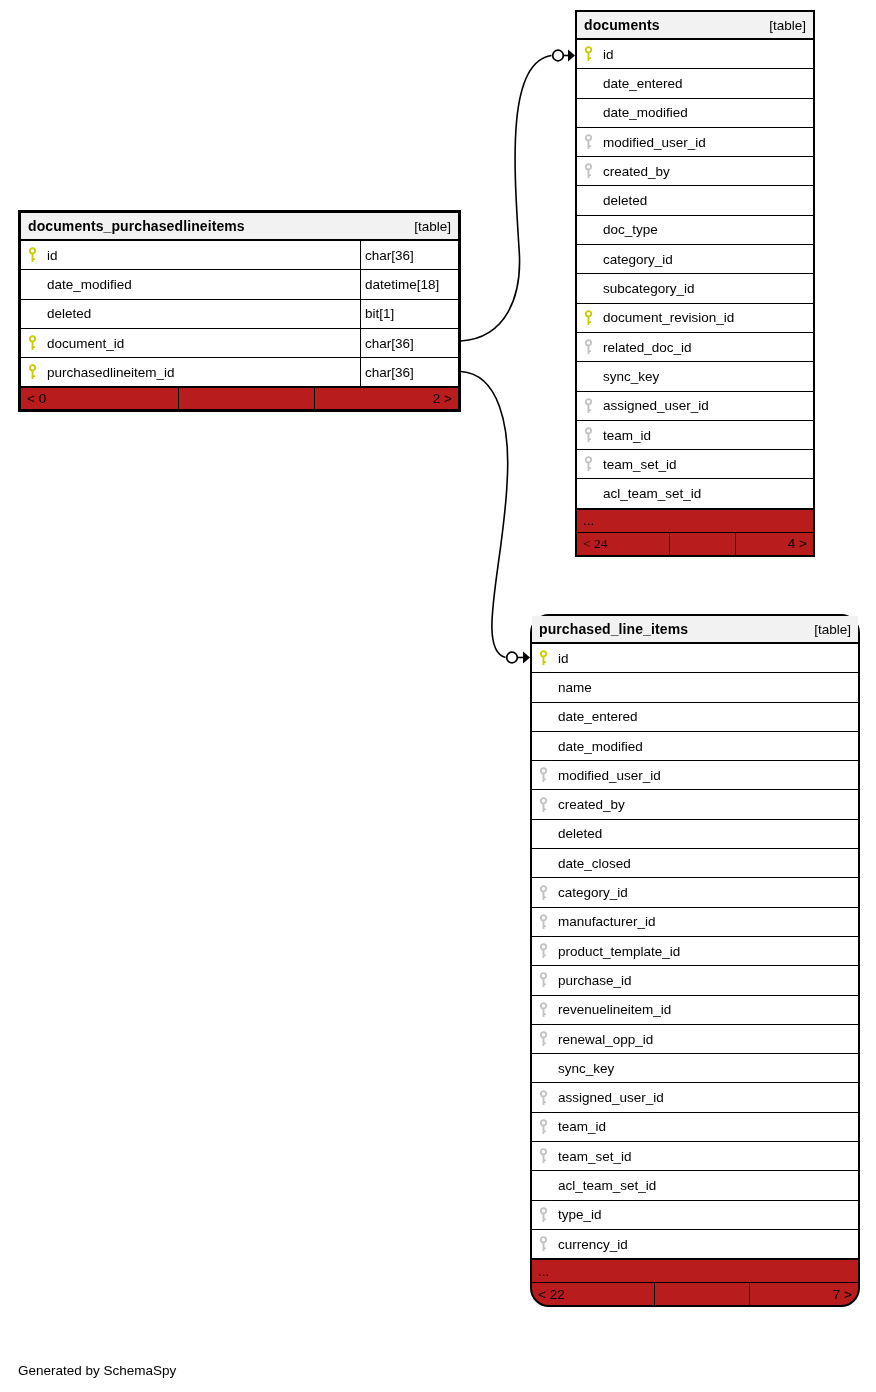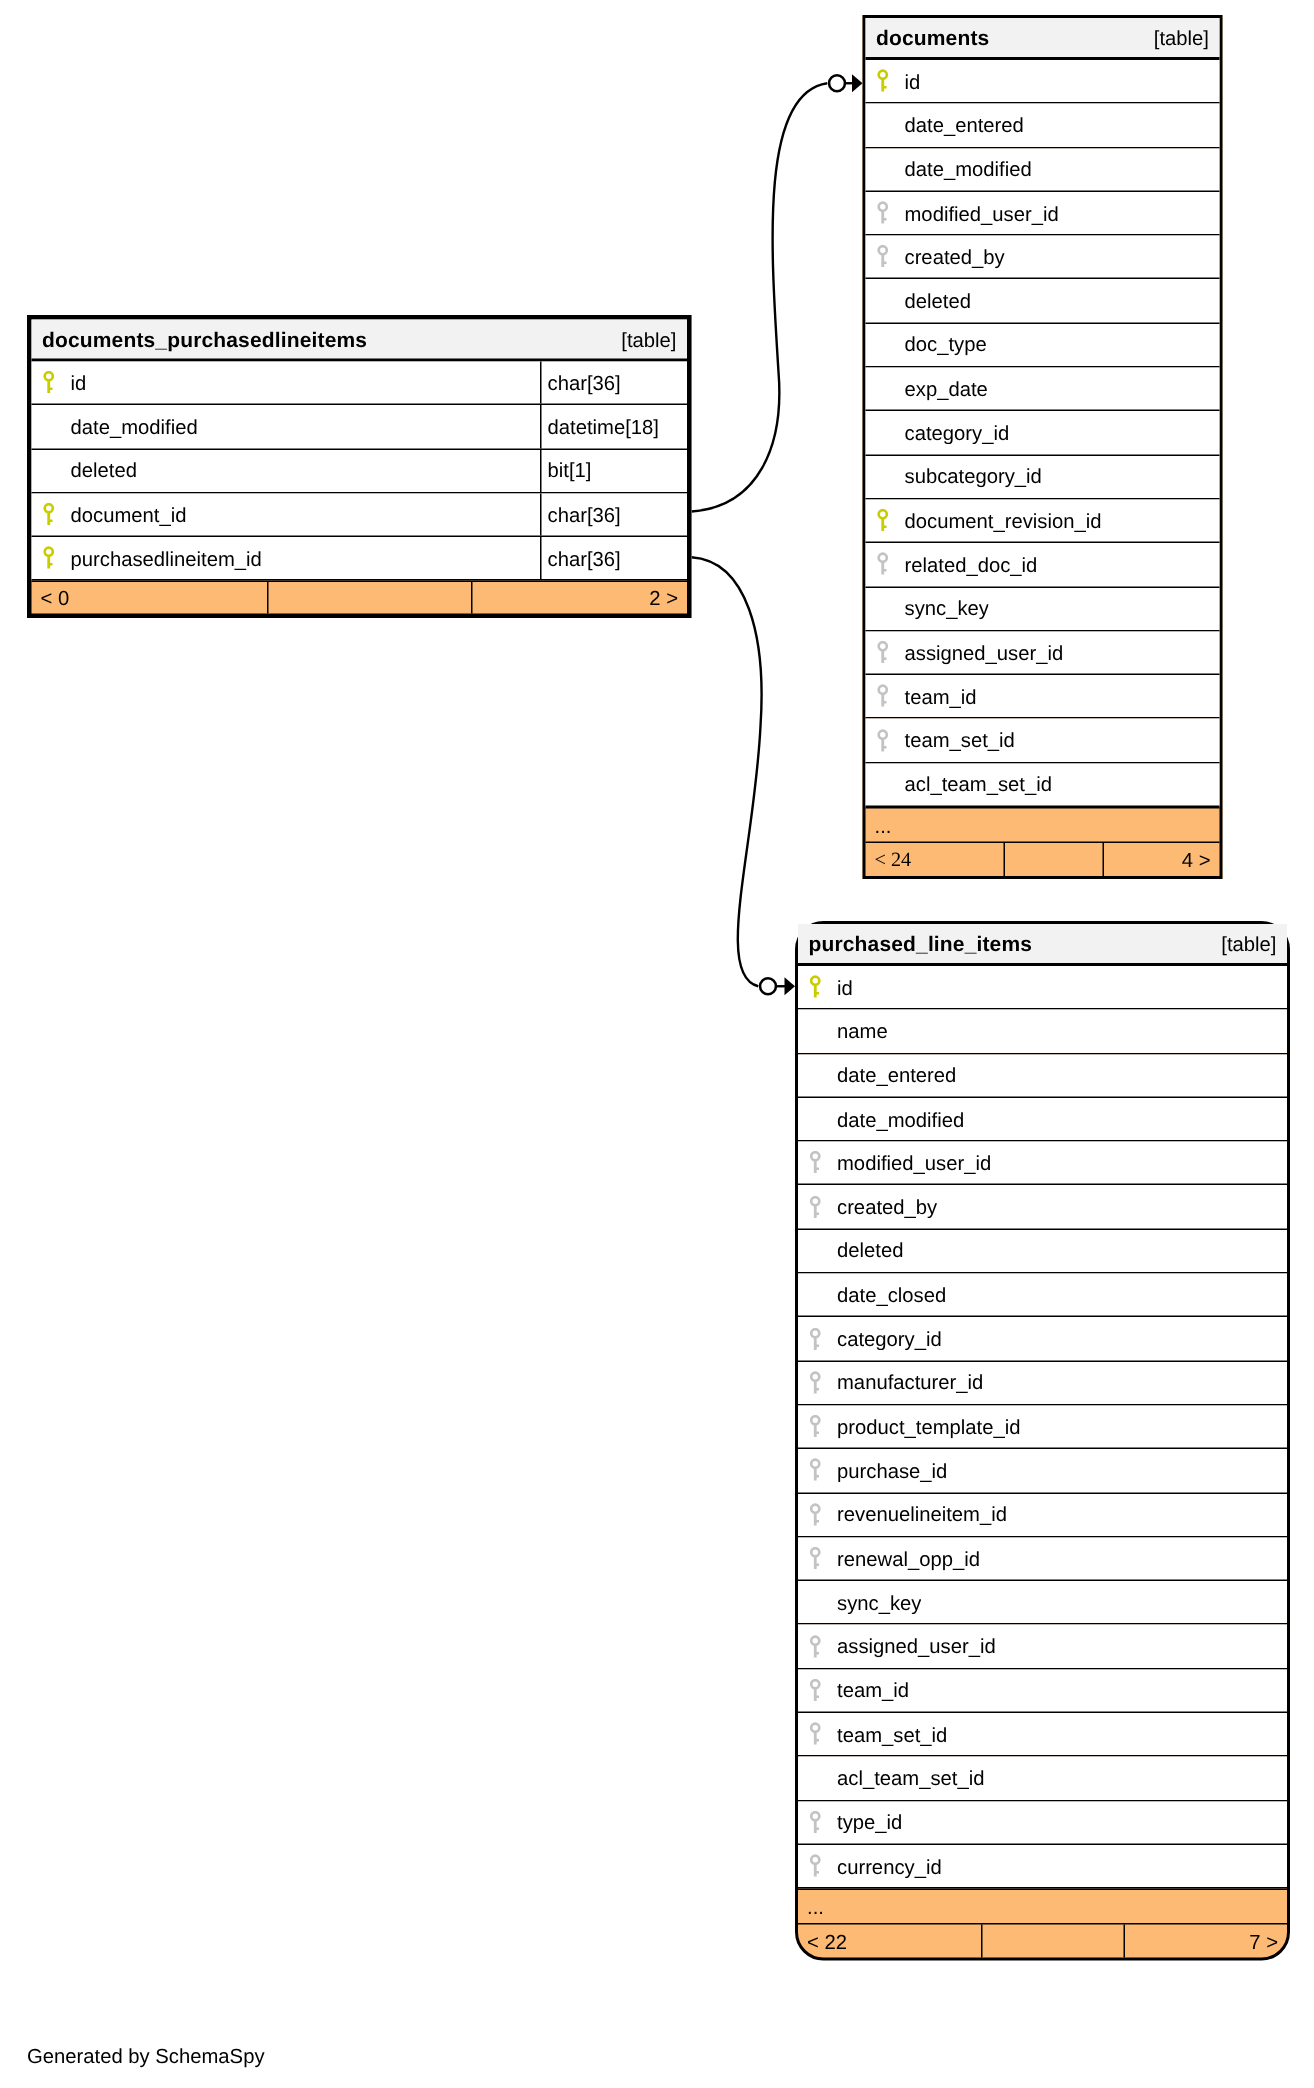--- a/index.html
+++ b/index.html
@@ -14,21 +14,21 @@
     background:#ffffff;
     overflow:hidden;
   }
   svg.rel-overlay {
     position:absolute; left:0; top:0;
     width:876px; height:1392px;
     pointer-events:none;
   }
   .table-box {
     position:absolute;
-    background:#fdba74;
+    background:#b91c1c;
     border:2px solid #000;
   }
   .table-box.focal { border-width:3px; }
   .tb-header {
     display:flex;
     align-items:center;
     justify-content:space-between;
     height:28px;
     padding:0 7px;
     background:#f2f2f2;
@@ -236,26 +236,20 @@
       </div>
       <div class="trow">
         <span class="name-cell">
           <span class="key-slot"></span>
           <span class="col-name">doc_type</span>
         </span>
       </div>
       <div class="trow">
         <span class="name-cell">
           <span class="key-slot"></span>
-          <span class="col-name">exp_date</span>
-        </span>
-      </div>
-      <div class="trow">
-        <span class="name-cell">
-          <span class="key-slot"></span>
           <span class="col-name">category_id</span>
         </span>
       </div>
       <div class="trow">
         <span class="name-cell">
           <span class="key-slot"></span>
           <span class="col-name">subcategory_id</span>
         </span>
       </div>
       <div class="trow">

